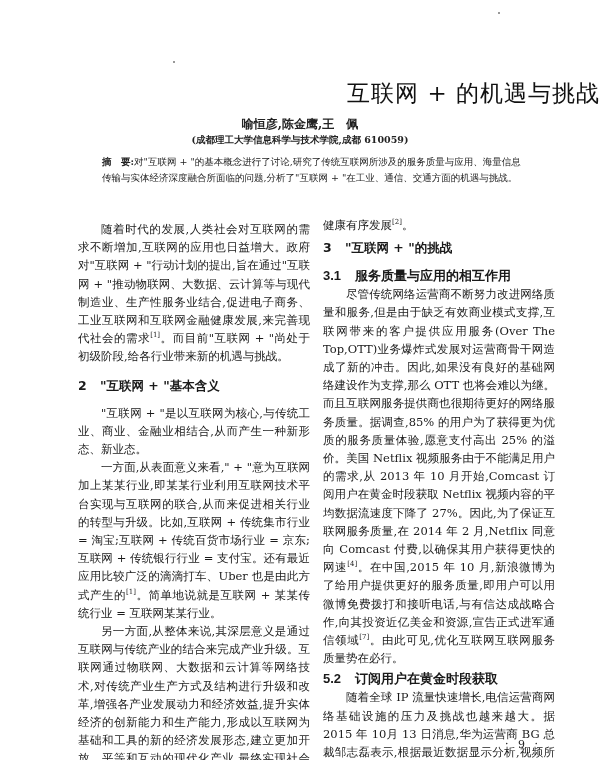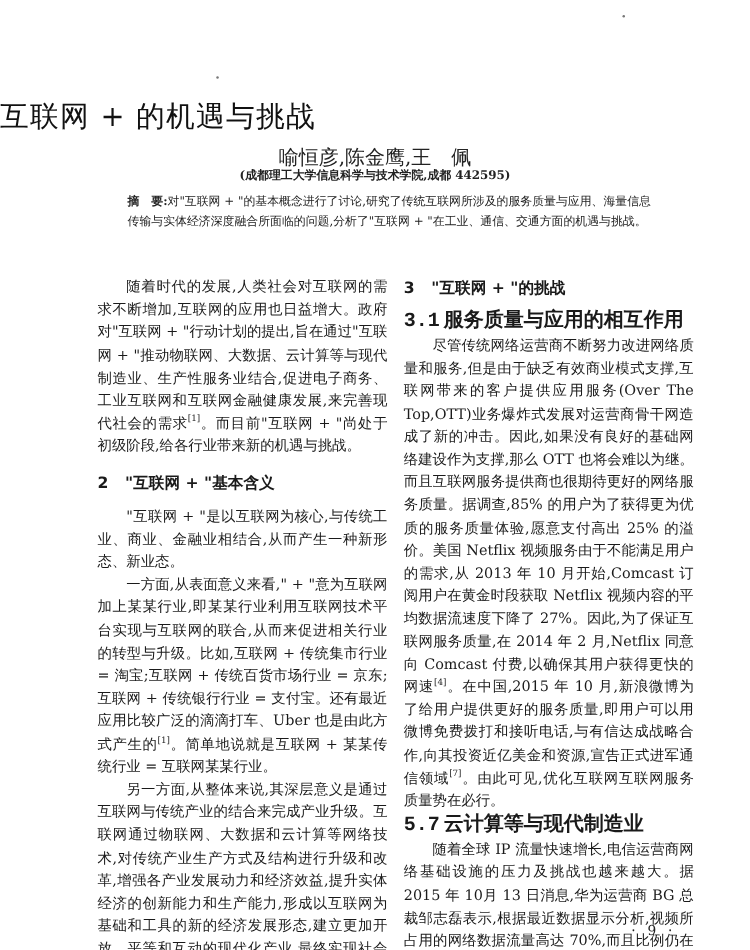--- a/index.html
+++ b/index.html
@@ -1,73 +1,74 @@
 <!DOCTYPE html>
 <html><head>
 <meta charset="utf-8">
 <style>
   html, body { margin: 0; padding: 0; background: #ffffff; }
   body { width: 600px; height: 760px; position: relative; overflow: hidden;
          font-family: "DejaVu Serif", "Liberation Serif", serif; color: #1a1a1a; }
   .speck { position: absolute; width: 2px; height: 2px; background: #777; border-radius: 1px; }
-  .title { position: absolute; top: 78px; left: 0; width: 600px; text-align: left;
+  .title { position: absolute; top: 78px; left: 0; width: 600px; text-align: right;
            font-size: 23px; letter-spacing: 1px; color: #111; }
-  .authors { position: absolute; top: 116px; left: 0; width: 600px; text-align: center; font-size: 16px; font-weight: normal; color: #222; }
+  .authors { position: absolute; top: 116px; left: 0; width: 600px; text-align: center; font-size: 12px; font-weight: bold; color: #222; }
   .affil { position: absolute; top: 134px; left: 0; width: 600px; text-align: center; font-size: 9.5px; font-weight: bold; color: #222; }
   .abstract { position: absolute; top: 154px; left: 78px; width: 446px; font-size: 9.5px; line-height: 16px; color: #222; }
   .abstract .ind { padding-left: 24px; }
   .abstract b { font-weight: bold; }
   .col { position: absolute; top: 216px; width: 232px; font-size: 11.5px; line-height: 18.2px; color: #1a1a1a; text-align: justify; }
   .col.left { left: 78px; top: 220px; }
   .col.right { left: 323px; top: 216px; }
   .col p { margin: 0; }
   .col p.ind { text-indent: 2em; }
   .h1 { font-family: "DejaVu Sans", "Liberation Sans", sans-serif; font-weight: bold; font-size: 12.5px; margin: 6px 0 8px 0; line-height: 20px; }
   .h1 .num { display: inline-block; width: 22px; }
-  .h2 { font-family: Liberation Mono, monospace; font-weight: bold; font-size: 16px; margin: 2px 0 0 0; line-height: 19px; }
+  .h2 { font-family: Liberation Sans, sans-serif; font-weight: bold; font-size: 13px; margin: 2px 0 0 0; line-height: 19px; }
   .h2 .num { display: inline-block; width: 32px; }
   sup { font-size: 7px; line-height: 0; vertical-align: 5px; }
   .pageno { position: absolute; top: 738px; left: 505px; font-size: 11px; letter-spacing: 3px; color: #222; }
 </style>
 </head>
 <body>
 
 <span class="speck" style="left:173px;top:61px;"></span>
 <span class="speck" style="left:498px;top:12px;"></span>
 
 <div class="title">互联网 + 的机遇与挑战</div>
 <div class="authors">喻恒彦,陈金鹰,王　佩</div>
-<div class="affil">(成都理工大学信息科学与技术学院,成都 442595)</div>
+<div class="affil">(成都理工大学信息科学与技术学院,成都 610059)</div>
 
 <div class="abstract">
   <div class="ind">
     <b>摘　要:</b><span>对"互联网 + "的基本概念进行了讨论,研究了传统互联网所涉及的服务质量与应用、海量信息传输与实体经济深度融合所面临的问题,分析了"互联网 + "在工业、通信、交通方面的机遇与挑战。</span>
   </div>
 </div>
 
 <div class="col left">
   <p class="ind"><span>随着时代的发展,人类社会对互联网的需求不断增加,互联网的应用也日益增大。政府对"互联网 + "行动计划的提出,旨在通过"互联网 + "推动物联网、大数据、云计算等与现代制造业、生产性服务业结合,促进电子商务、工业互联网和互联网金融健康发展,来完善现代社会的需求</span><sup>[1]</sup><span>。而目前"互联网 + "尚处于初级阶段,给各行业带来新的机遇与挑战。</span></p>
 
   <div class="h1" style="margin-top:10px;">
     <span class="num">2</span><span>"互联网 + "基本含义</span>
   </div>
   <p class="ind">"互联网 + "是以互联网为核心,与传统工业、商业、金融业相结合,从而产生一种新形态、新业态。</p>
   <p class="ind"><span>一方面,从表面意义来看," + "意为互联网加上某某行业,即某某行业利用互联网技术平台实现与互联网的联合,从而来促进相关行业的转型与升级。比如,互联网 + 传统集市行业 = 淘宝;互联网 + 传统百货市场行业 = 京东;互联网 + 传统银行行业 = 支付宝。还有最近应用比较广泛的滴滴打车、Uber 也是由此方式产生的</span><sup>[1]</sup><span>。简单地说就是互联网 + 某某传统行业 = 互联网某某行业。</span></p>
   <p class="ind">另一方面,从整体来说,其深层意义是通过互联网与传统产业的结合来完成产业升级。互联网通过物联网、大数据和云计算等网络技术,对传统产业生产方式及结构进行升级和改革,增强各产业发展动力和经济效益,提升实体经济的创新能力和生产能力,形成以互联网为基础和工具的新的经济发展形态,建立更加开放、平等和互动的现代化产业,最终实现社会财富的增加和国民经济</p>
 </div>
 
 <div class="col right">
+  <p><span>健康有序发展</span><sup>[2]</sup><span>。</span></p>
 
   <div class="h1" style="margin-top:4px;">
     <span class="num">3</span><span>"互联网 + "的挑战</span>
   </div>
   <div class="h2">
     <span class="num">3.1</span><span>服务质量与应用的相互作用</span>
   </div>
   <p class="ind"><span>尽管传统网络运营商不断努力改进网络质量和服务,但是由于缺乏有效商业模式支撑,互联网带来的客户提供应用服务(Over The Top,OTT)业务爆炸式发展对运营商骨干网造成了新的冲击。因此,如果没有良好的基础网络建设作为支撑,那么 OTT 也将会难以为继。而且互联网服务提供商也很期待更好的网络服务质量。据调查,85% 的用户为了获得更为优质的服务质量体验,愿意支付高出 25% 的溢价。美国 Netflix 视频服务由于不能满足用户的需求,从 2013 年 10 月开始,Comcast 订阅用户在黄金时段获取 Netflix 视频内容的平均数据流速度下降了 27%。因此,为了保证互联网服务质量,在 2014 年 2 月,Netflix 同意向 Comcast 付费,以确保其用户获得更快的网速</span><sup>[4]</sup><span>。在中国,2015 年 10 月,新浪微博为了给用户提供更好的服务质量,即用户可以用微博免费拨打和接听电话,与有信达成战略合作,向其投资近亿美金和资源,宣告正式进军通信领域</span><sup>[7]</sup><span>。由此可见,优化互联网互联网服务质量势在必行。</span></p>
 
   <div class="h2">
-    <span class="num">5.7</span><span>云计算等与现代制造业</span>
+    <span class="num">5.2</span><span>订阅用户在黄金时段获取</span>
   </div>
   <p class="ind">随着全球 IP 流量快速增长,电信运营商网络基础设施的压力及挑战也越来越大。据 2015 年 10月 13 日消息,华为运营商 BG 总裁邹志磊表示,根据最近数据显示分析,视频所占用的网络数据流量高达 70%,而且比例仍在上升,预计未来将达到 90%。与此同时,他还表示,由于近几年来互联网的迅猛发展,室内数据流量高达 80%,</p>
 </div>
 
 <div class="pageno">· 9 ·</div>
 
 </body></html>

